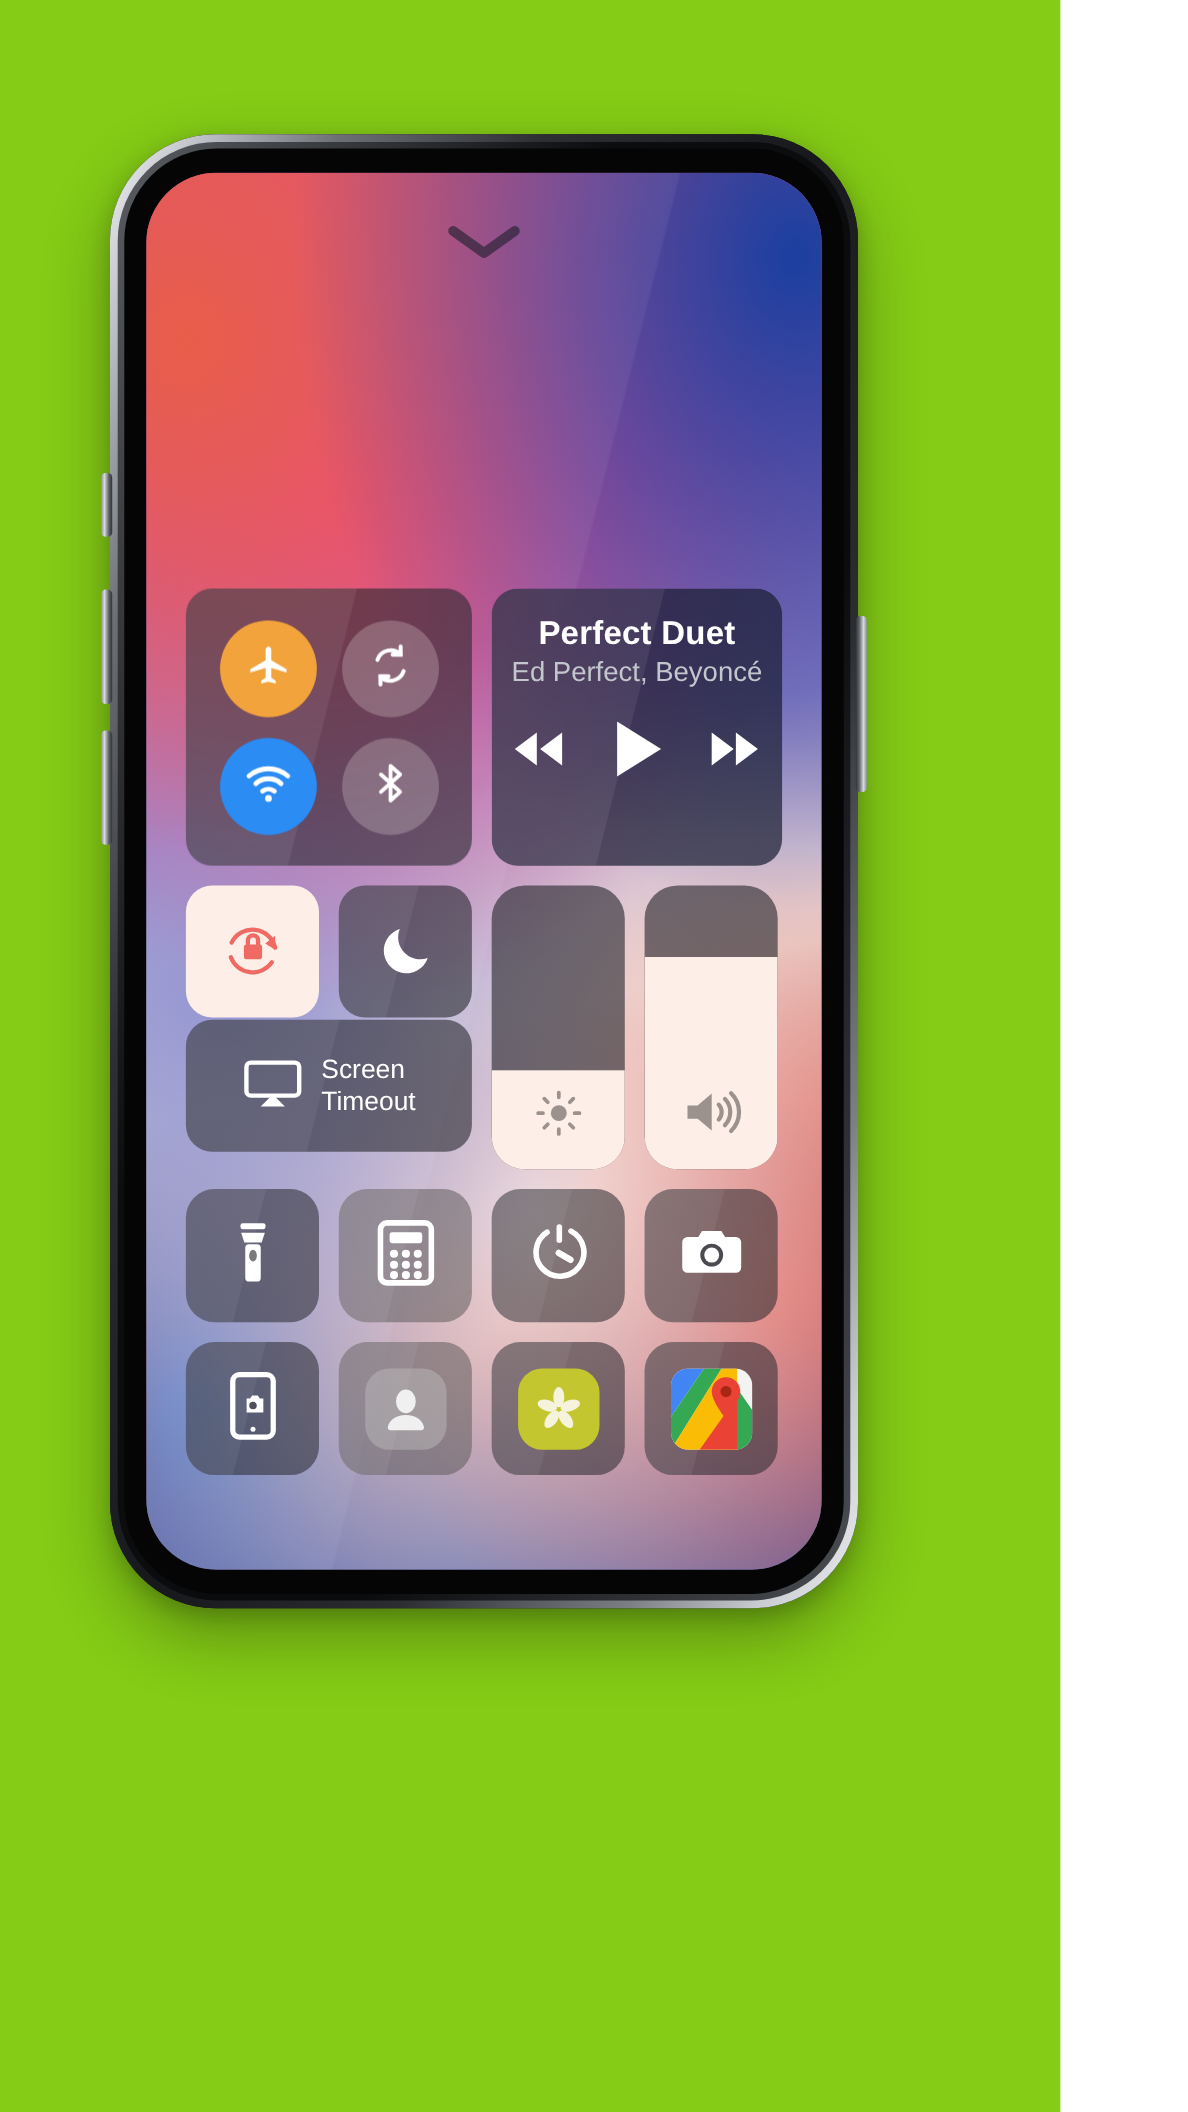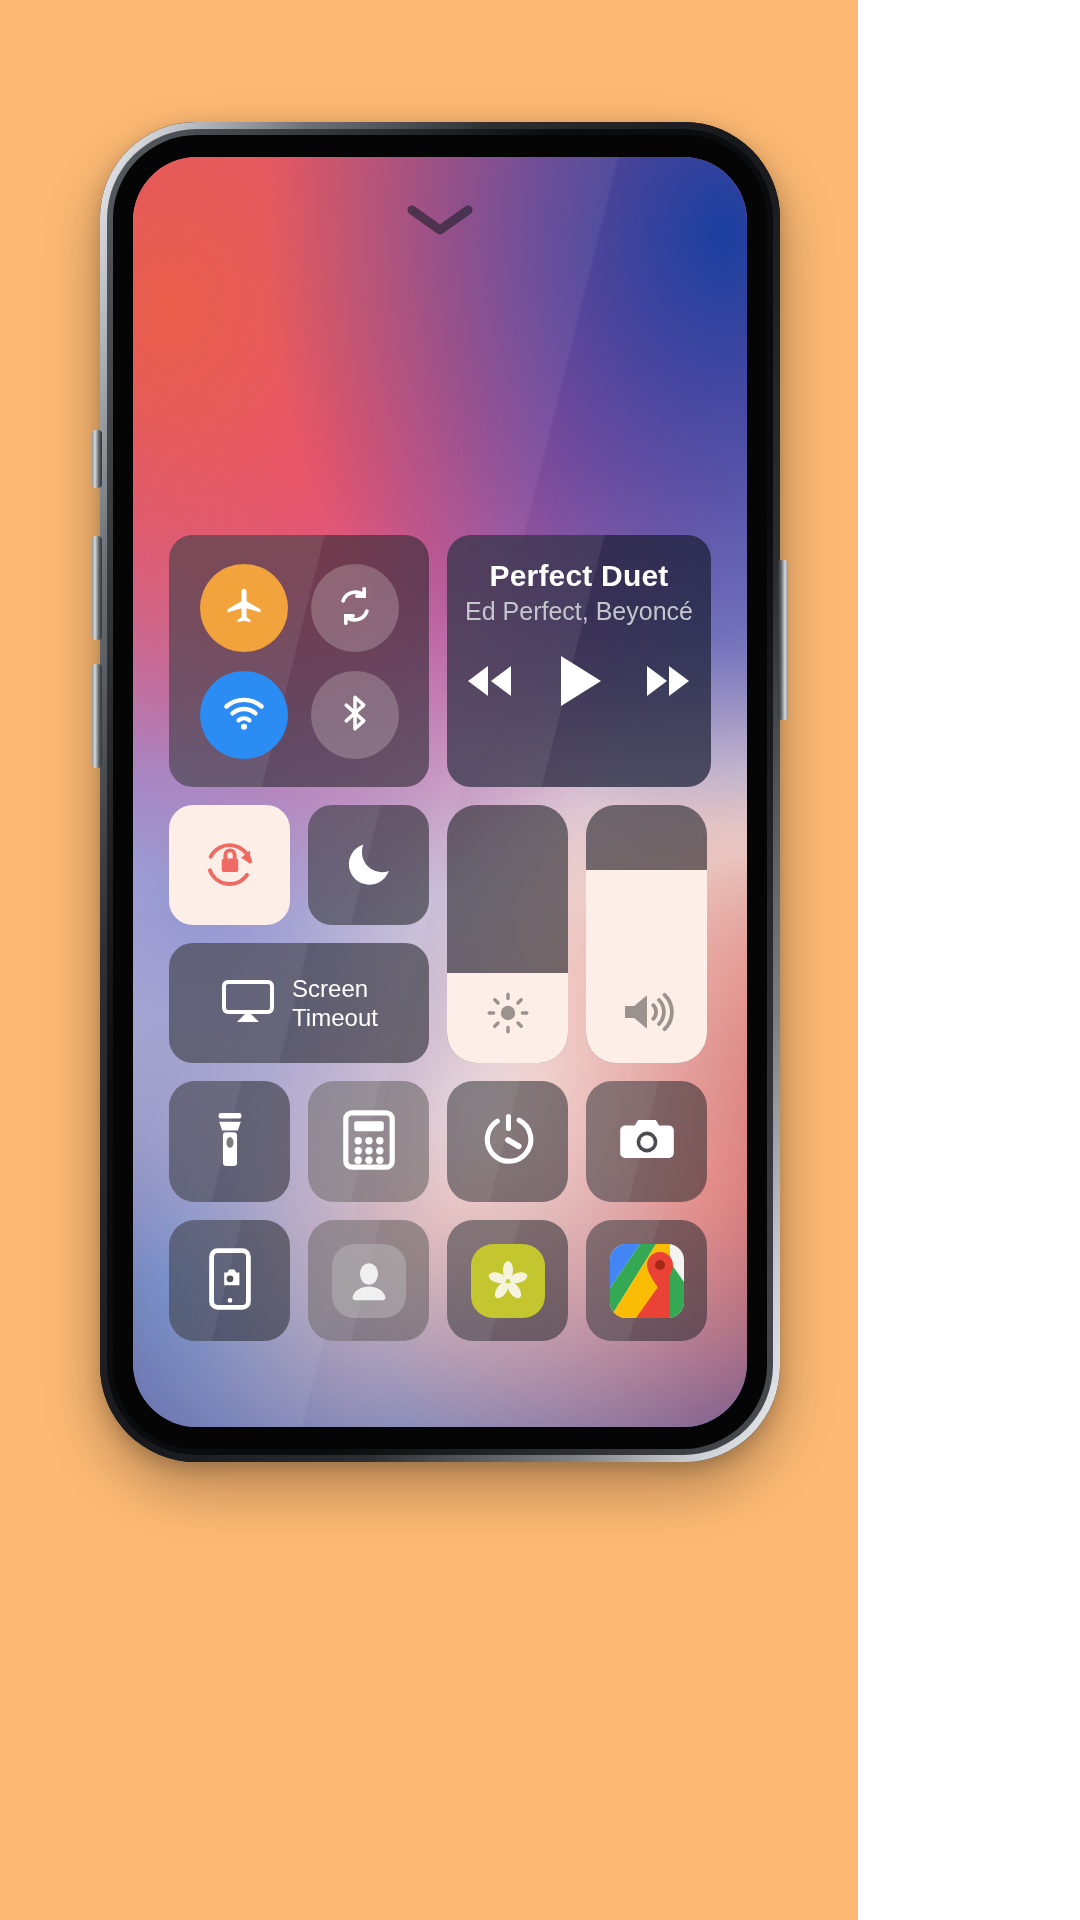--- a/index.html
+++ b/index.html
@@ -1,20 +1,20 @@
 <!DOCTYPE html>
 <html><head>
 <meta charset="utf-8">
 <style>
   * { margin:0; padding:0; box-sizing:border-box; }
   html,body { width:1080px; height:1920px; background:#ffffff; overflow:hidden;
     font-family:"Liberation Sans", sans-serif; }
 
   
-  #stage { position:relative; width:858px; height:1920px; background:#fdba74; }
+  #stage { position:relative; width:964px; height:1920px; background:#84cc16; }
 
   .phone-shadow{
     position:absolute; left:100px; top:122px; width:680px; height:1340px;
     border-radius:96px;
     box-shadow:0 26px 60px rgba(0,0,0,.30), 0 6px 18px rgba(0,0,0,.18);
     background:#111;
   }
   .phone-outer{
     position:absolute; left:100px; top:122px; width:680px; height:1340px;
     border-radius:96px;
@@ -100,21 +100,21 @@
   
   .left-col{ width:260px; }
   .tog-row{ display:flex; gap:18px; }
   .tog{ width:121px; height:120px; border-radius:24px; display:flex;
         align-items:center; justify-content:center; position:relative; overflow:hidden; }
   .tog.off{ background:rgba(40,40,46,.60); }
   .tog.on{  background:#fdeee7; }
   .tog::after{ content:""; position:absolute; inset:0;
         background:linear-gradient(104deg, rgba(255,255,255,.06) 0 48%, rgba(255,255,255,0) 48.4% 100%); }
 
-  .screen-timeout{ margin-top:18px; width:260px; height:120px; border-radius:24px;
+  .screen-timeout{ margin-top:2px; width:260px; height:120px; border-radius:24px;
         background:rgba(40,40,46,.60); display:flex; align-items:center;
         justify-content:center; gap:16px; position:relative; overflow:hidden; }
   .screen-timeout::after{ content:""; position:absolute; inset:0;
         background:linear-gradient(104deg, rgba(255,255,255,.06) 0 48%, rgba(255,255,255,0) 48.4% 100%); }
   .st-label{ position:relative; z-index:2; color:#fff; font-size:24px; line-height:1.22;
         white-space:pre-line; }
 
   
   .slider{ width:121px; height:258px; border-radius:30px; overflow:hidden;
         position:relative; background:rgba(40,40,46,.62); display:flex;

